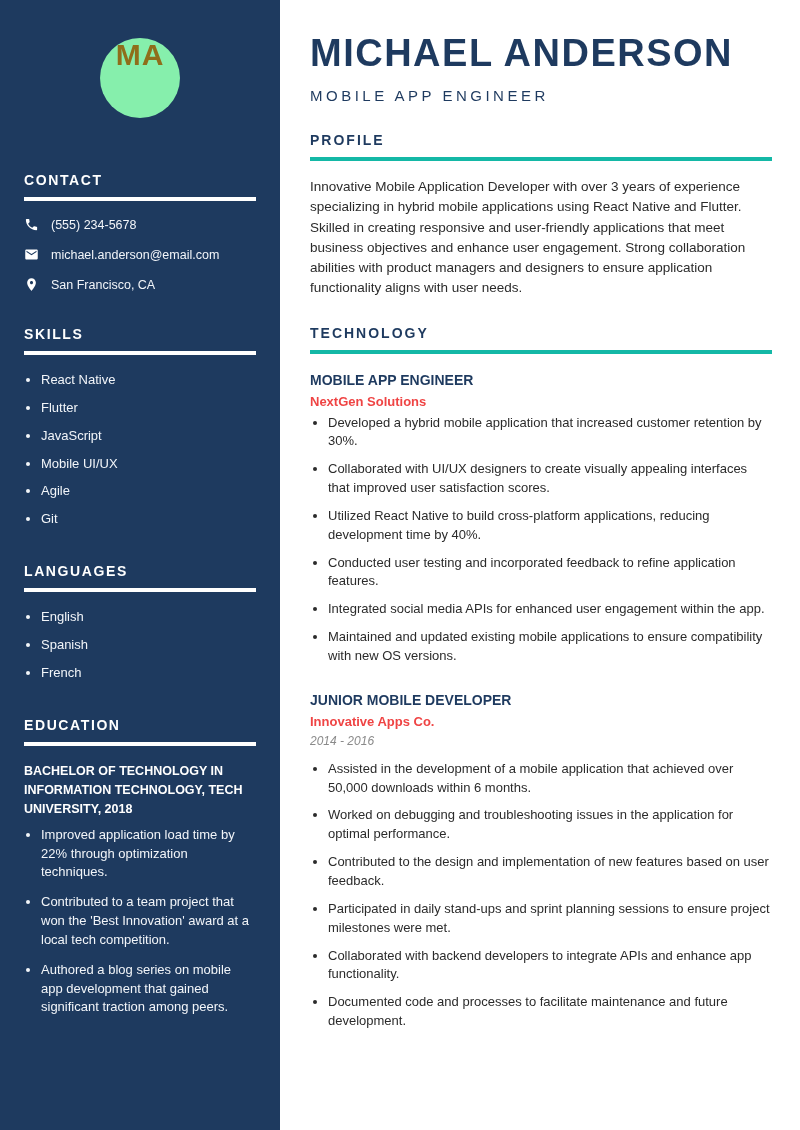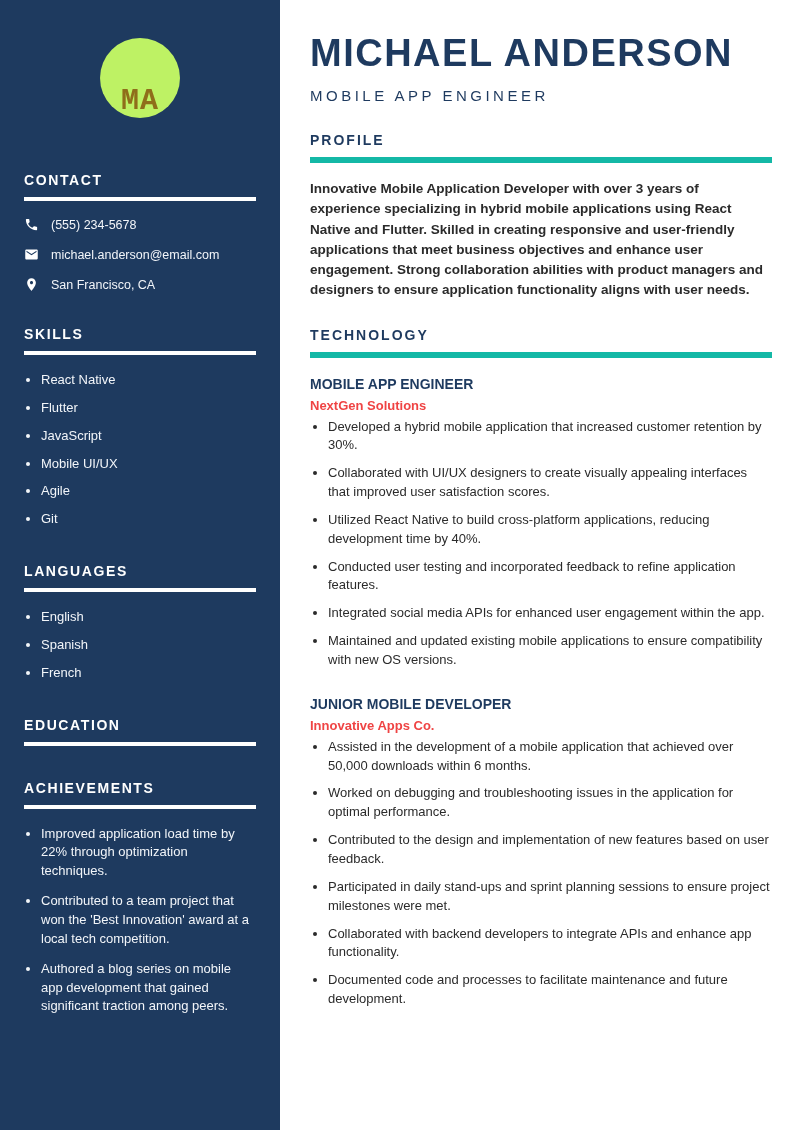--- a/index.html
+++ b/index.html
@@ -16,26 +16,25 @@
   
   .sidebar {
     width: 280px; min-width: 280px;
     background: #1e3a5f;
     color: #f2f5f9;
     padding: 38px 24px 30px 24px;
   }
   .avatar {
     width: 80px; height: 80px;
     border-radius: 50%;
-    background: #bef264;
+    background: #86efac;
     color: #8f6e1a;
-    display: flex; align-items: flex-end; justify-content: center;
+    display: flex; align-items: flex-start; justify-content: center;
     font-size: 30px; font-weight: bold; letter-spacing: 1px;
     margin: 0 auto 54px auto;
-    font-family: Liberation Mono, monospace;
   }
   .side-heading {
     font-size: 14px; font-weight: bold;
     letter-spacing: 1.6px;
     color: #ffffff;
     border-bottom: 4px solid #ffffff;
     padding-bottom: 9px;
     margin: 34px 0 16px 0;
   }
   .side-heading.first { margin-top: 0; }
@@ -88,30 +87,29 @@
     font-size: 15px;
     font-weight: 500;
     letter-spacing: 3.5px;
     color: #1e3a5f;
   }
   .section-heading {
     font-size: 14px;
     font-weight: bold;
     letter-spacing: 2px;
     color: #1e3a5f;
-    border-bottom: 6px solid #14b8a6;
+    border-bottom: 4px solid #14b8a6;
     padding-bottom: 9px;
     margin: 26px 0 16px 0;
   }
   .profile-text {
     font-size: 13.5px;
     line-height: 1.5;
     margin: 0;
     color: #2b2b2b;
-    font-weight: bold;
   }
   .job { margin-bottom: 26px; }
   .job-title {
     font-size: 14px;
     font-weight: bold;
     color: #1e3a5f;
     margin: 18px 0 6px 0;
   }
   .company {
     font-size: 13px;
@@ -187,22 +185,22 @@
     </ul>
 
     <div class="side-heading">LANGUAGES</div>
     <ul class="side-list">
       <li>English</li>
       <li>Spanish</li>
       <li>French</li>
     </ul>
 
     <div class="side-heading">EDUCATION</div>
-
-    <div class="side-heading">ACHIEVEMENTS</div>
+    <p class="degree">BACHELOR OF TECHNOLOGY IN INFORMATION TECHNOLOGY, TECH UNIVERSITY, 2018</p>
+
     <ul class="side-list ach">
       <li>Improved application load time by 22% through optimization techniques.</li>
       <li>Contributed to a team project that won the 'Best Innovation' award at a local tech competition.</li>
       <li>Authored a blog series on mobile app development that gained significant traction among peers.</li>
     </ul>
 
   </aside>
 
   <main class="main">
 
@@ -223,20 +221,21 @@
         <li>Utilized React Native to build cross-platform applications, reducing development time by 40%.</li>
         <li>Conducted user testing and incorporated feedback to refine application features.</li>
         <li>Integrated social media APIs for enhanced user engagement within the app.</li>
         <li>Maintained and updated existing mobile applications to ensure compatibility with new OS versions.</li>
       </ul>
     </div>
 
     <div class="job">
       <h4 class="job-title">JUNIOR MOBILE DEVELOPER</h4>
       <div class="company">Innovative Apps Co.</div>
+      <div class="dates">2014 - 2016</div>
       <ul class="job-bullets">
         <li>Assisted in the development of a mobile application that achieved over 50,000 downloads within 6 months.</li>
         <li>Worked on debugging and troubleshooting issues in the application for optimal performance.</li>
         <li>Contributed to the design and implementation of new features based on user feedback.</li>
         <li>Participated in daily stand-ups and sprint planning sessions to ensure project milestones were met.</li>
         <li>Collaborated with backend developers to integrate APIs and enhance app functionality.</li>
         <li>Documented code and processes to facilitate maintenance and future development.</li>
       </ul>
     </div>
 

